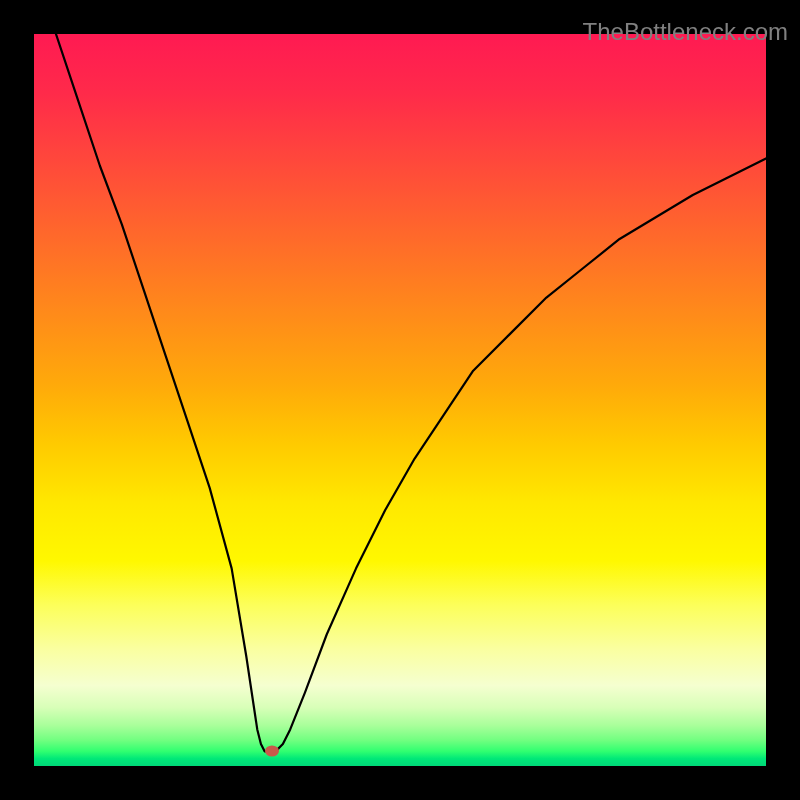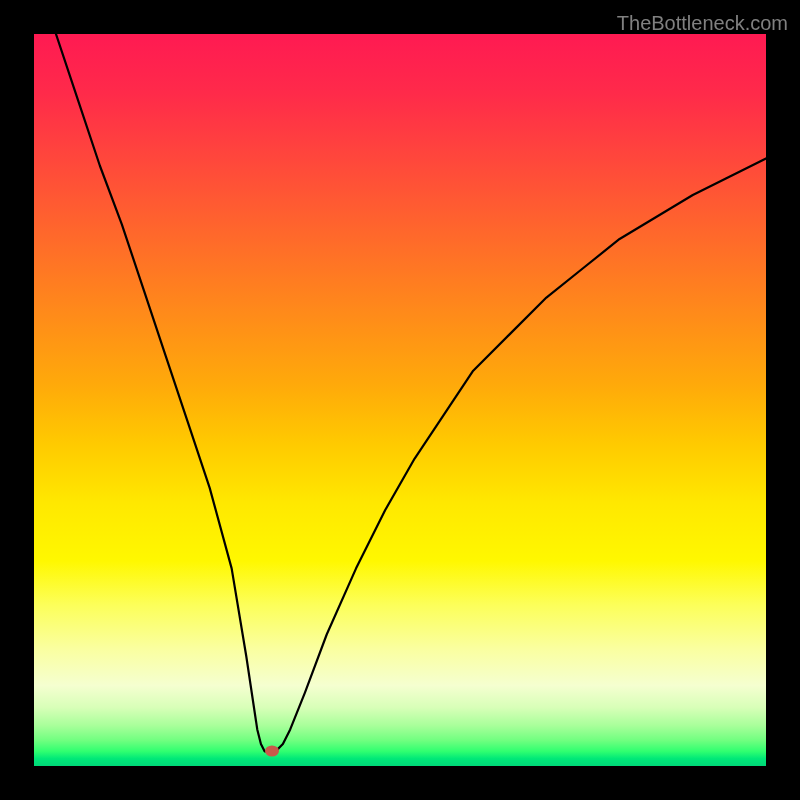--- a/index.html
+++ b/index.html
@@ -32,24 +32,24 @@
       #d8ffb8 92%,
       #a8ff9a 94.5%,
       #70ff80 96.5%,
       #30ff70 98%,
       #00e878 99%,
       #00d878 100%
     );
   }
   .watermark {
     position: absolute;
-    top: 12px;
+    top: 18px;
     right: 12px;
     color: #808080;
-    font-size: 20px;
+    font-size: 24px;
     font-family: Arial, sans-serif;
     z-index: 10;
   }
   .curve-svg {
     position: absolute;
     left: 0;
     top: 0;
     width: 100%;
     height: 100%;
     z-index: 5;

